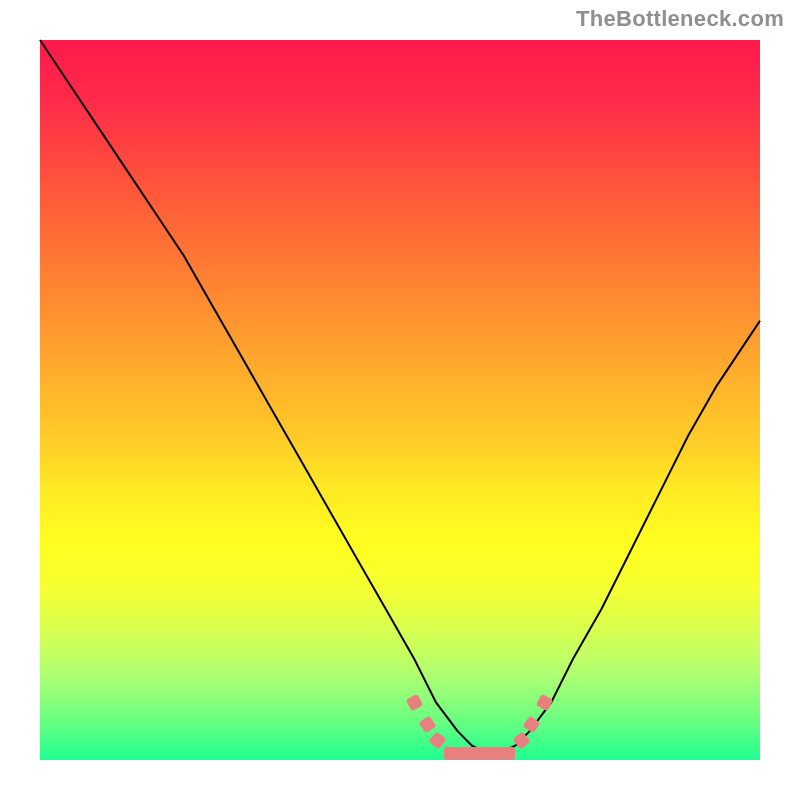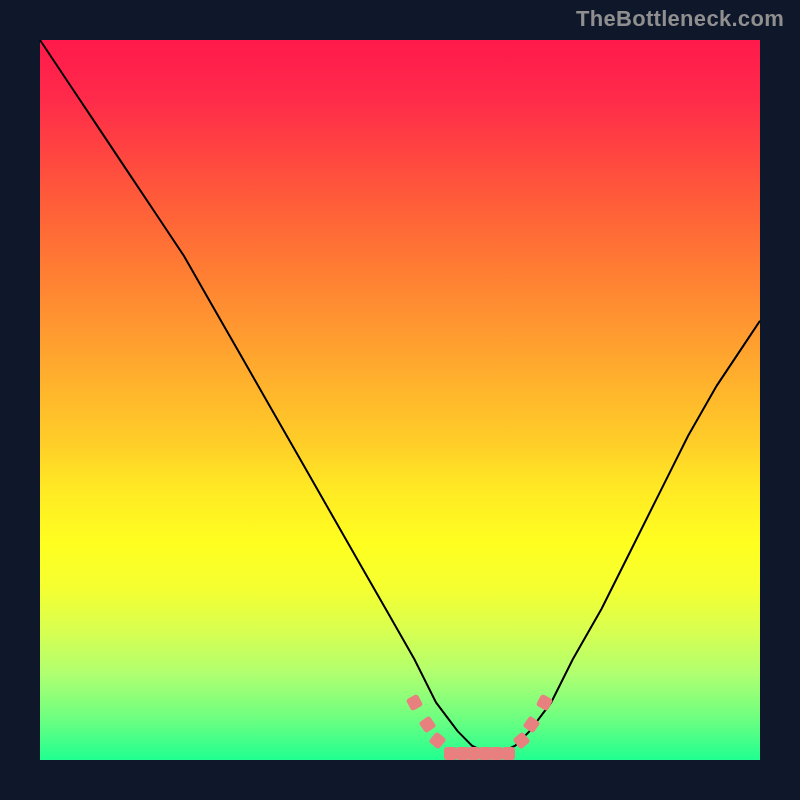--- a/index.html
+++ b/index.html
@@ -7,21 +7,21 @@
     padding: 0;
     width: 800px;
     height: 800px;
     background: #000000;
     overflow: hidden;
   }
   .outer {
     position: relative;
     width: 800px;
     height: 800px;
-    background: #0f172a;
+    background: #ffffff;
   }
   .plot {
     position: absolute;
     left: 40px;
     top: 40px;
     width: 720px;
     height: 720px;
     background: linear-gradient(to bottom,
       #ff1a4b 0%,
       #ff2a4a 8%,

